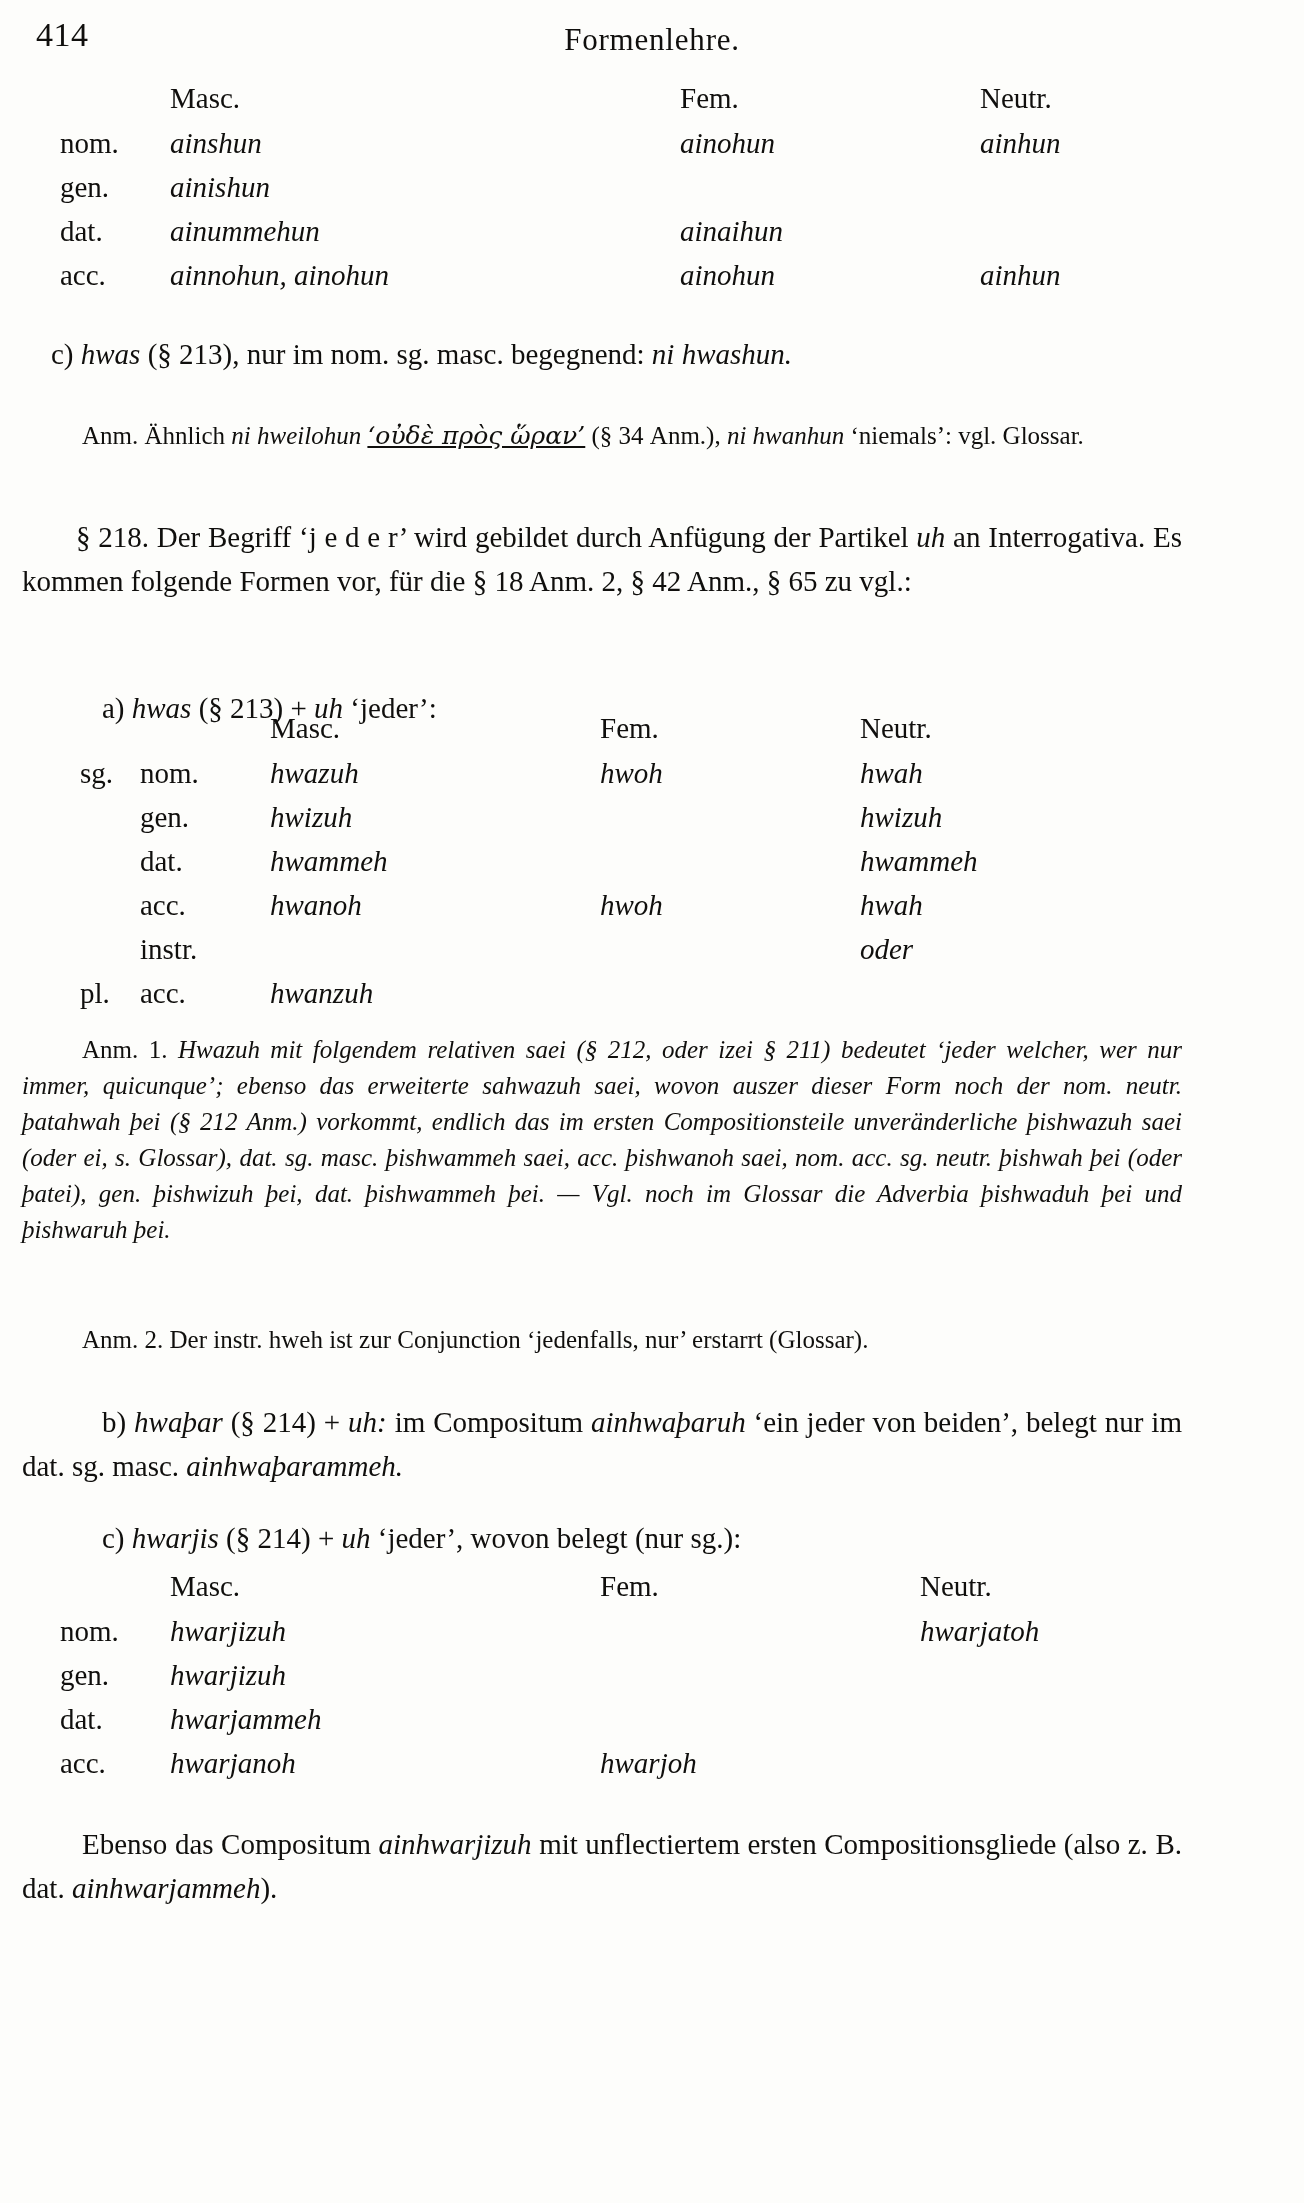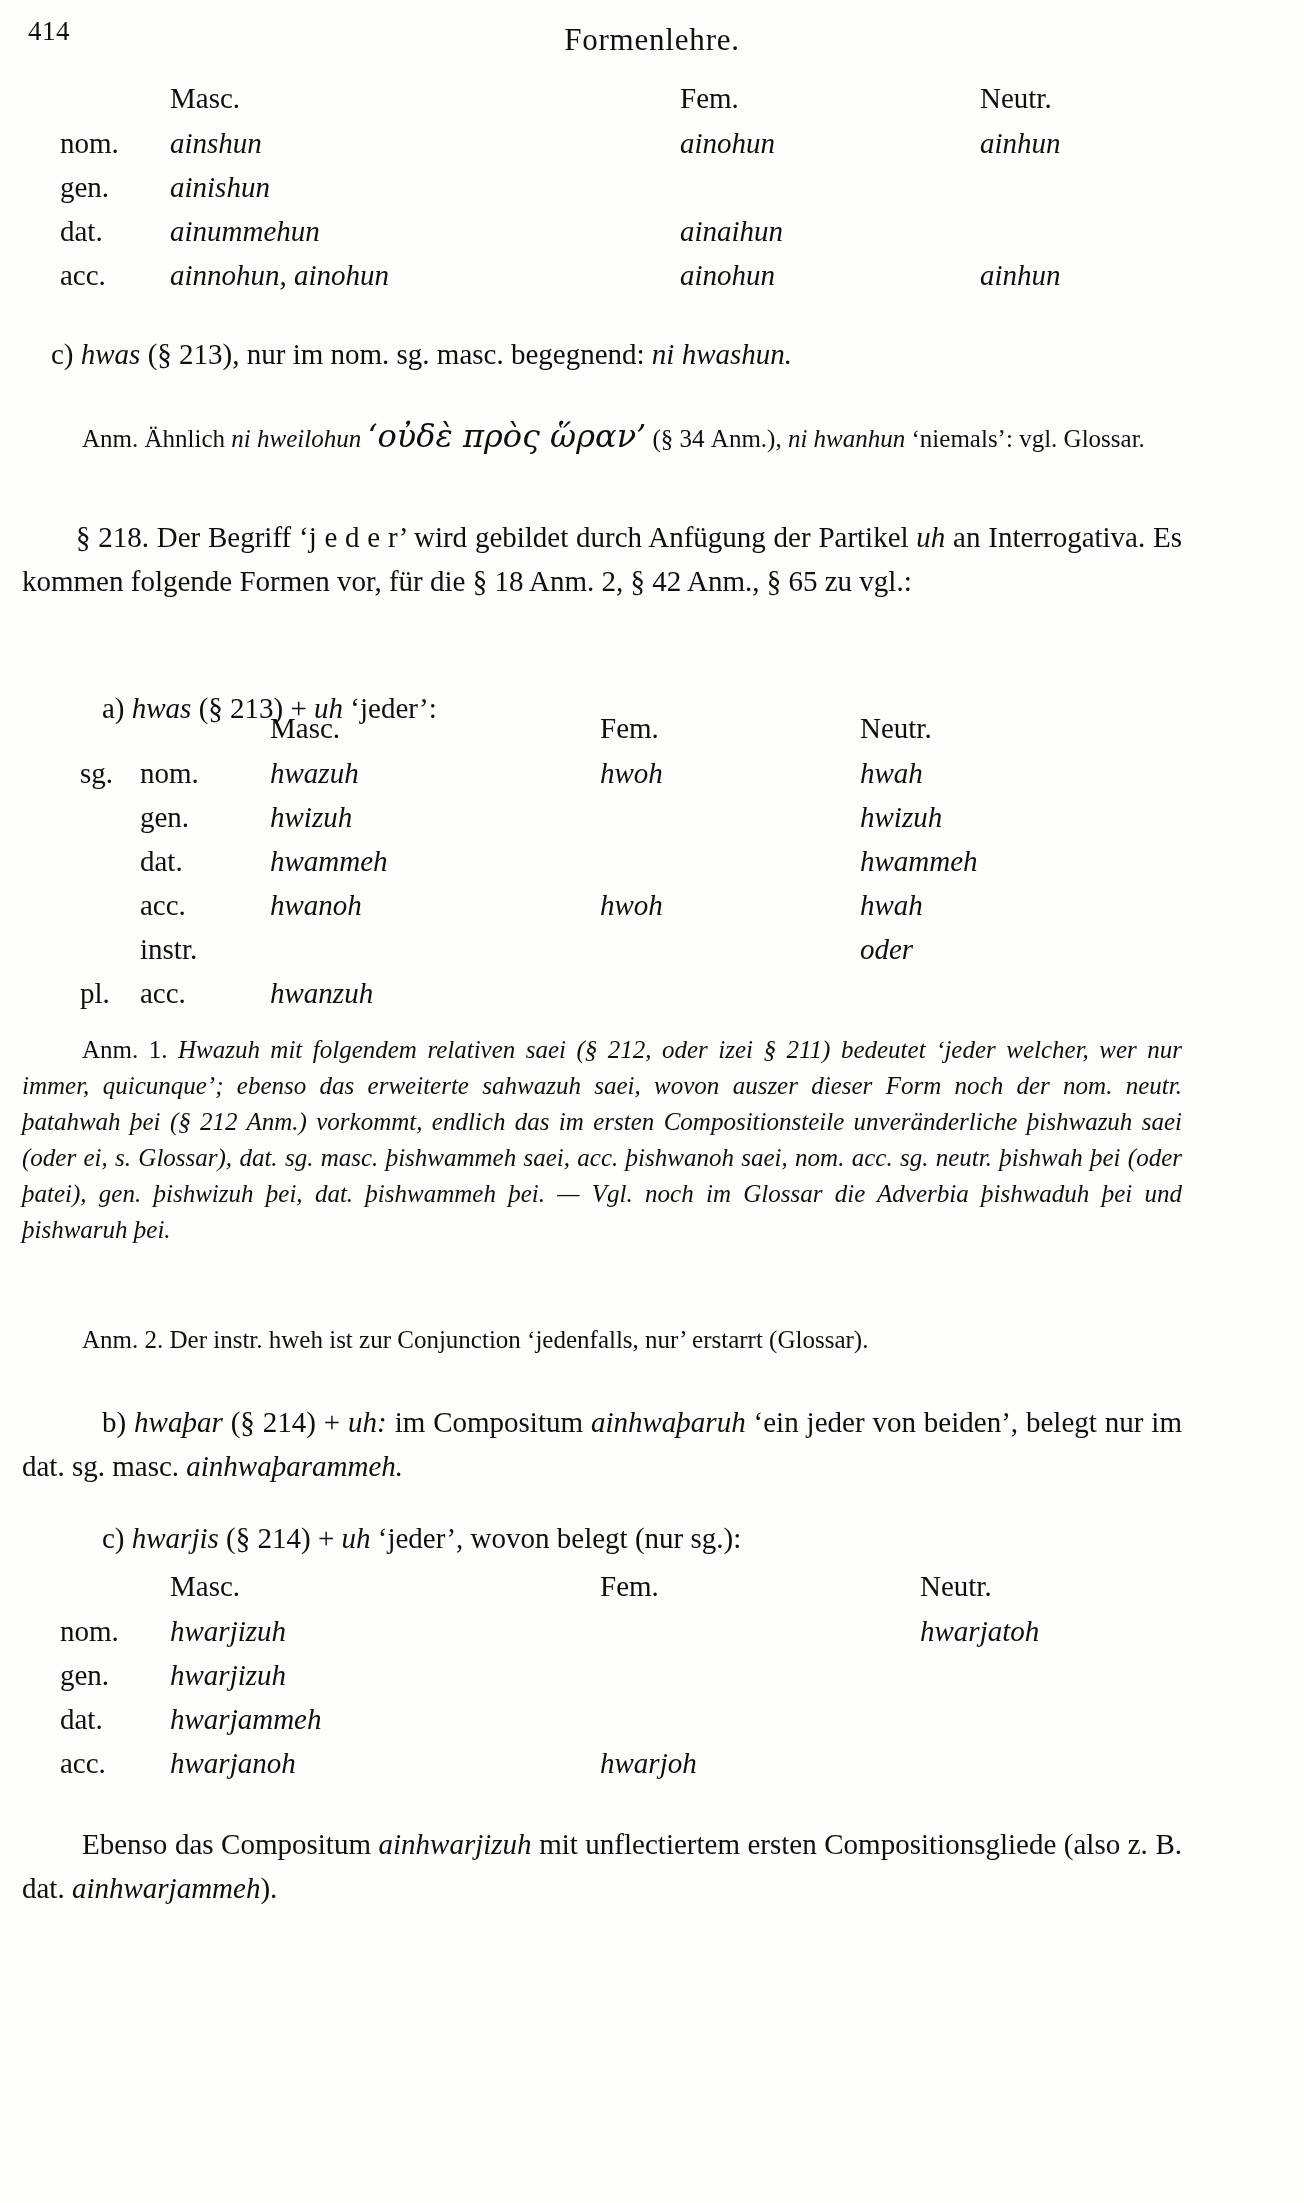--- a/index.html
+++ b/index.html
@@ -25,23 +25,23 @@
   
   .header {
     position: absolute;
     top: 16px;
     left: 0;
     width: 1304px;
     height: 44px;
   }
   .folio {
     position: absolute;
-    left: 28px;
+    left: 36px;
     top: 0;
-    font-size: 27px;
+    font-size: 34px;
     letter-spacing: 0.5px;
   }
   .running-title {
     position: absolute;
     left: 0;
     top: 6px;
     width: 1304px;
     text-align: center;
     font-size: 31px;
     letter-spacing: 0.8px;
@@ -51,21 +51,21 @@
     position: absolute;
     font-size: 29px;
     line-height: 44px;
     text-align: justify;
   }
   .para.small {
     font-size: 25px;
     line-height: 36px;
   }
   .it { font-style: italic; }
-  .gk { font-family: "DejaVu Serif", serif; font-style: italic; font-size: 32px;}
+  .gk { font-family: "DejaVu Serif", serif; font-style: italic; font-size: 25px; text-decoration: underline;}
   
   .dtable {
     position: absolute;
     font-size: 29px;
     border-collapse: collapse;
   }
   .dtable td {
     padding: 0;
     vertical-align: baseline;
     white-space: nowrap;

